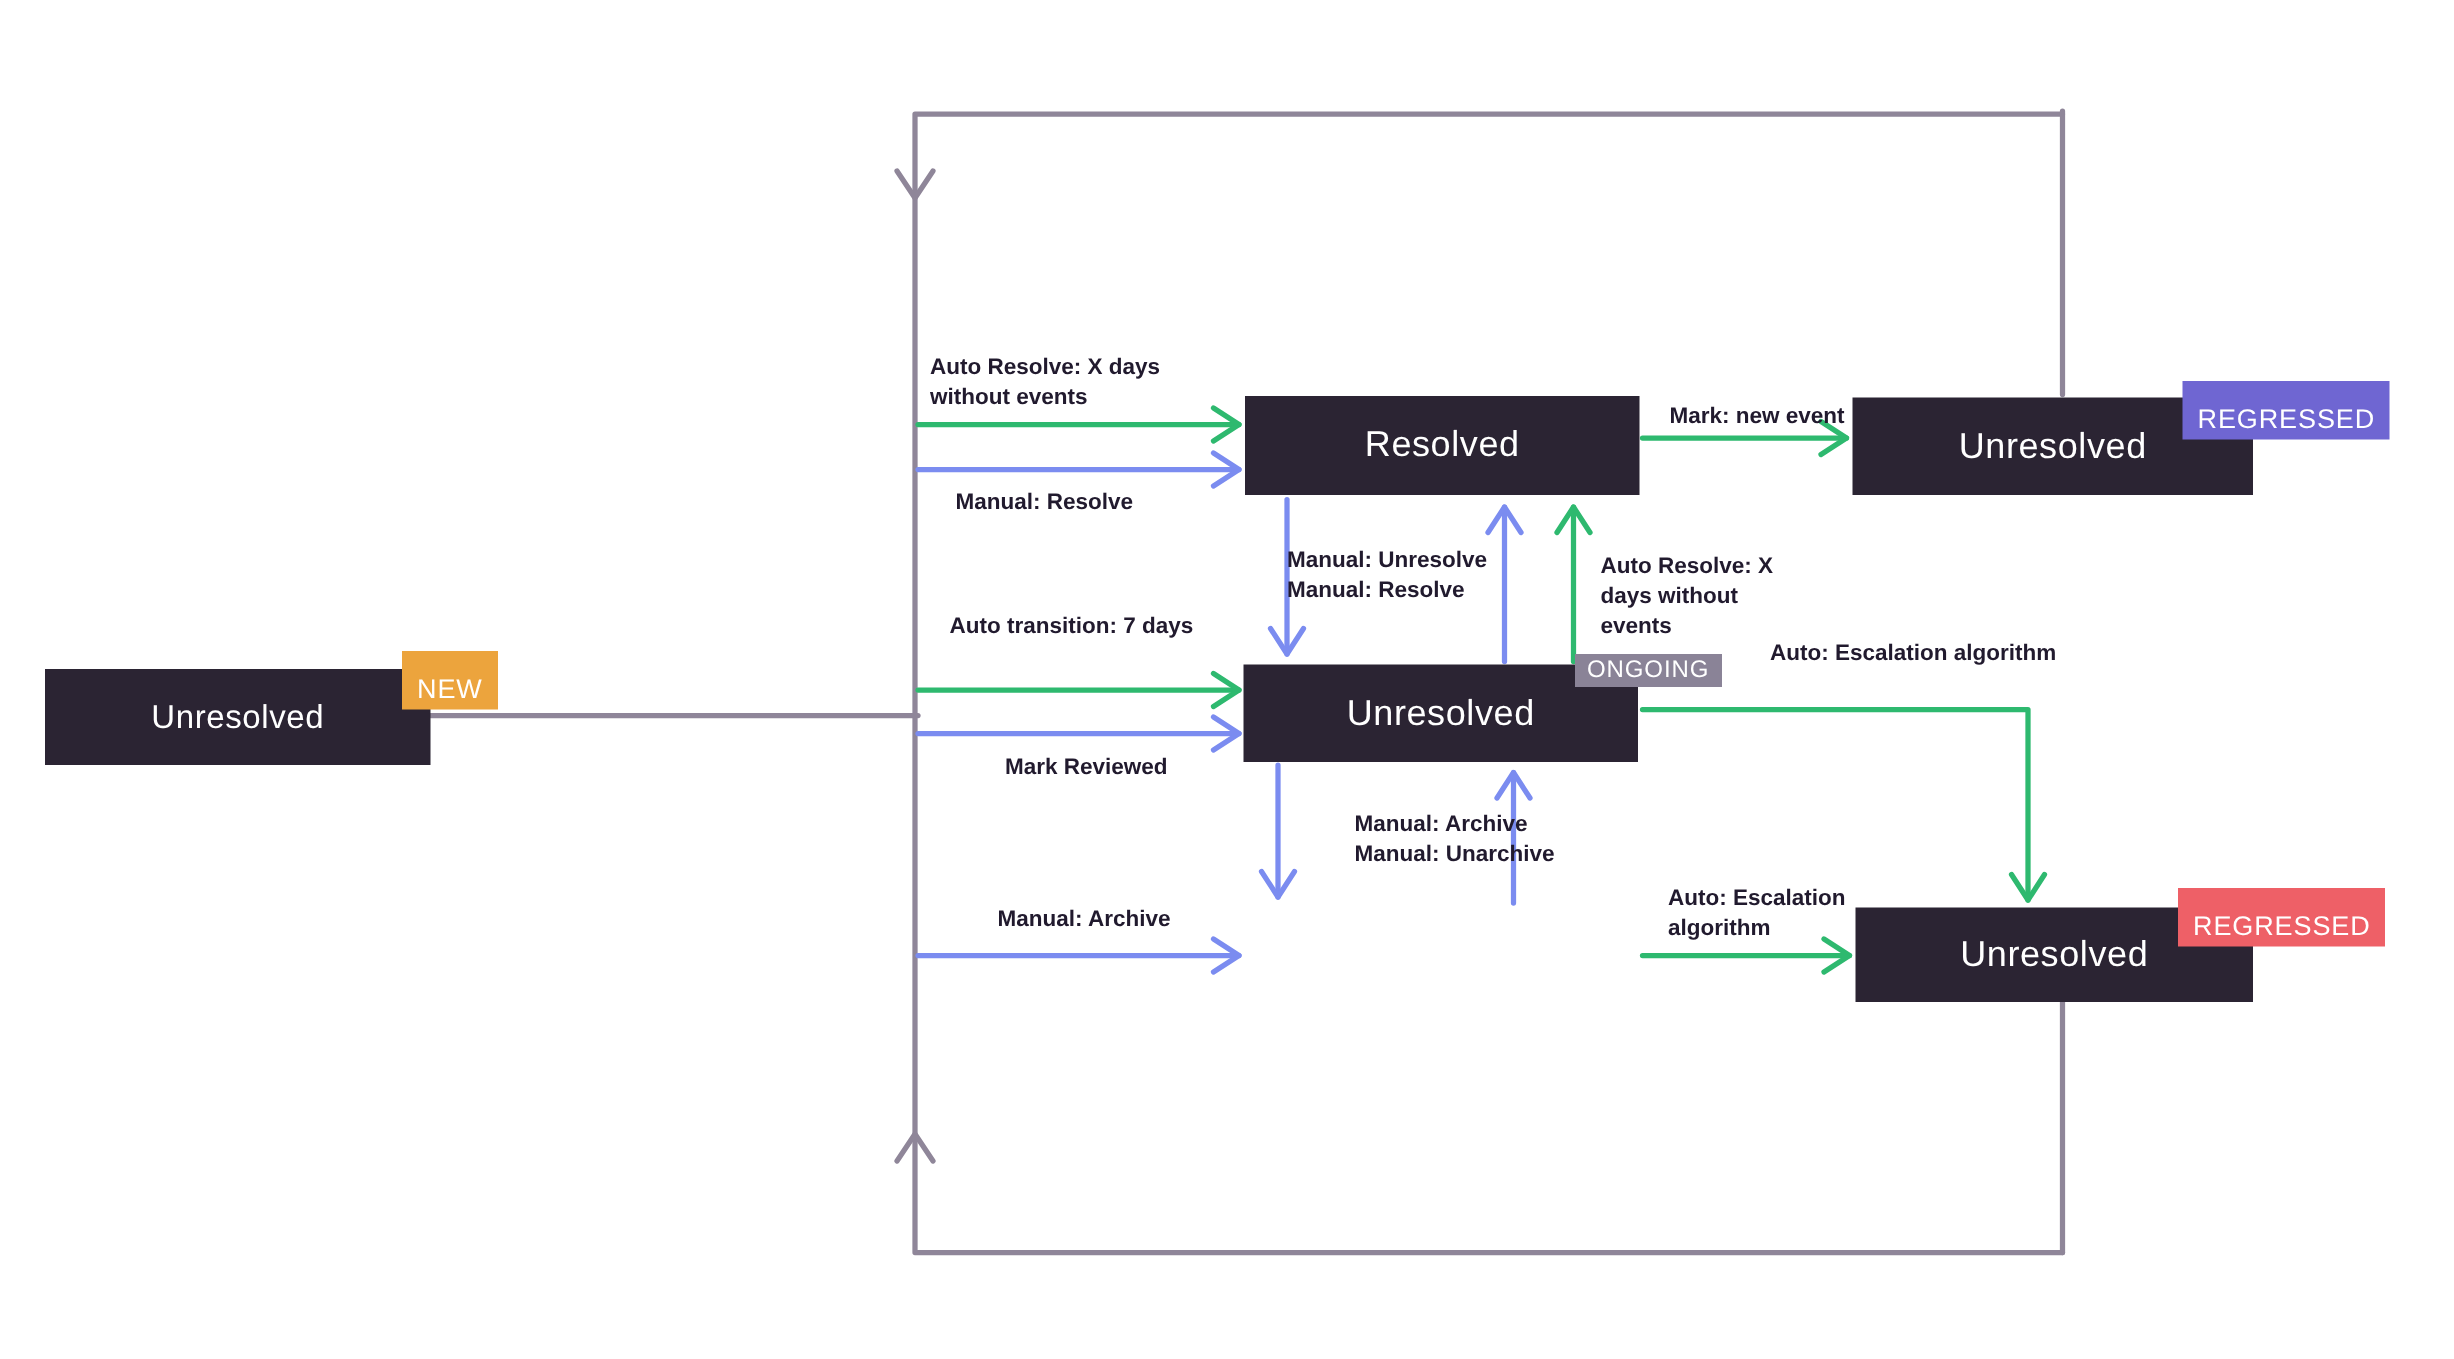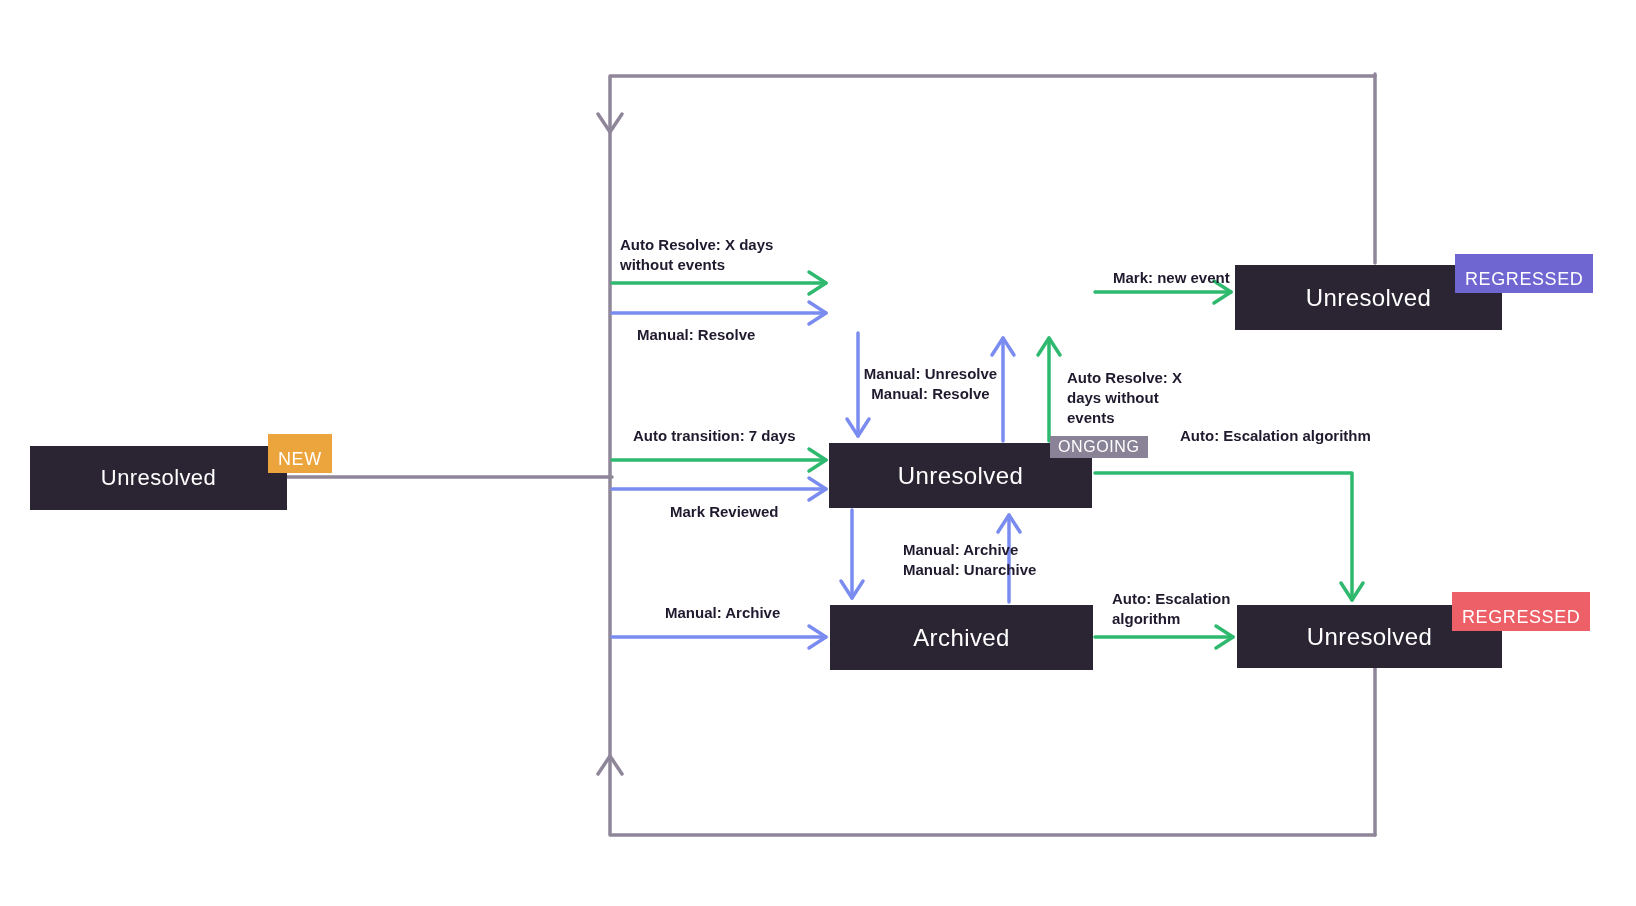--- a/index.html
+++ b/index.html
@@ -33,23 +33,23 @@
   #b-ongoing    { left:1050px; top:436px; background:var(--badge-ongoing); font-size:16px; padding:0 8px 1px; line-height:21px; }
   #b-regressed  { left:1455px; top:254px; background:var(--badge-regressed); }
   #b-escalating { left:1452px; top:592px; background:var(--badge-escalating); }
 
   .elabel {
     position:absolute; color:var(--label-text); font-size:15px;
     line-height:20px; font-weight:700;
   }
   #l-auto-resolve-top   { left:620px;  top:235px; width:210px; }
   #l-manual-resolve-top { left:637px;  top:325px; }
-  #l-pair-resolve       { left:858px;  top:364px; width:145px; text-align:center; }
+  #l-pair-resolve       { left:858px;  top:364px; width:145px; }
   #l-auto-resolve-mid   { left:1067px; top:368px; width:118px; }
-  #l-auto-transition    { left:633px;  top:426px; }
+  #l-auto-transition    { left:633px;  top:408px; }
   #l-mark-reviewed      { left:670px;  top:502px; }
   #l-auto-escalation-t  { left:1180px; top:426px; }
   #l-pair-archive       { left:903px;  top:540px; }
   #l-manual-archive     { left:665px;  top:603px; }
   #l-auto-new-event     { left:1113px; top:268px; }
   #l-auto-escalation-b  { left:1112px; top:589px; width:130px; }
 </style>
 </head>
 <body>
 
@@ -84,25 +84,25 @@
     <path class="edge-manual" d="M612 637 H826" marker-end="url(#arr-manual)"></path>
     <path class="edge-manual" d="M858 333 V436" marker-end="url(#arr-manual)"></path>
     <path class="edge-manual" d="M1003 441 V338" marker-end="url(#arr-manual)"></path>
     <path class="edge-manual" d="M852 510 V598" marker-end="url(#arr-manual)"></path>
     <path class="edge-manual" d="M1009 602 V515" marker-end="url(#arr-manual)"></path>
   </svg>
 
   <div class="node" id="n-new">
     <span>Unresolved</span>
   </div>
+  <div class="node" id="n-resolved">
+    <span>Resolved</span>
+  </div>
   <div class="node" id="n-ongoing">
     <span>Unresolved</span>
-  </div>
-  <div class="node" id="n-archived">
-    <span>Archived</span>
   </div>
   <div class="node" id="n-regressed">
     <span>Unresolved</span>
   </div>
   <div class="node" id="n-escalating">
     <span>Unresolved</span>
   </div>
 
   <div class="badge" id="b-new">NEW</div>
   <div class="badge" id="b-ongoing">ONGOING</div>

